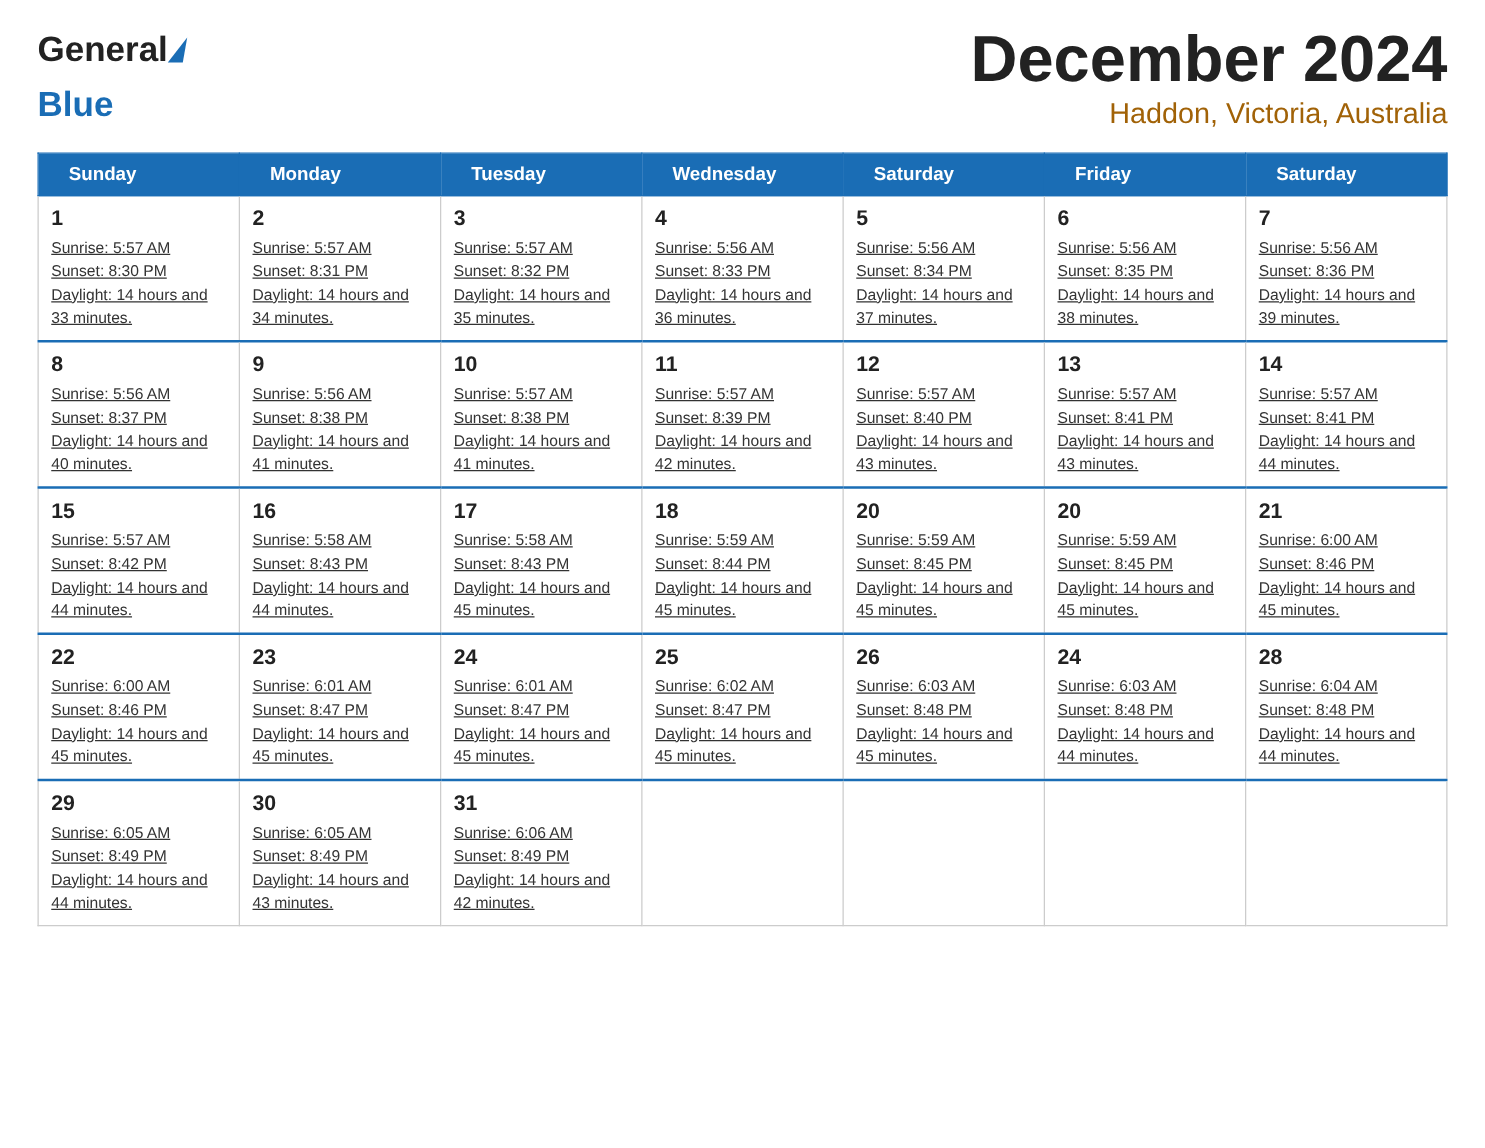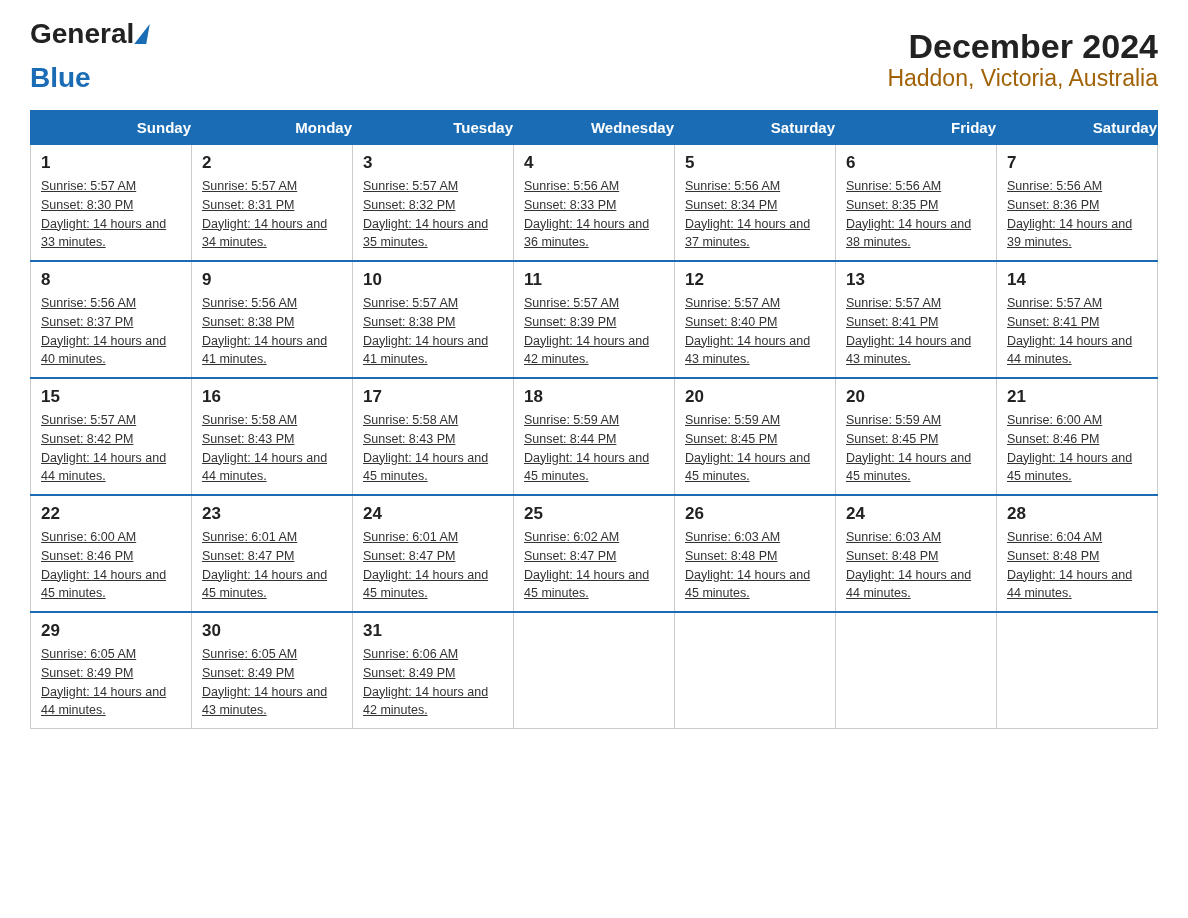--- a/index.html
+++ b/index.html
@@ -7,21 +7,21 @@
       font-family: Arial, sans-serif;
       background: #fff;
       color: #222;
       width: 1188px;
       min-height: 918px;
       padding: 20px 30px;
     }
     .header {
       display: flex;
       justify-content: space-between;
-      align-items: flex-end;
+      align-items: center;
       margin-bottom: 18px;
     }
     .logo {
       display: flex;
       flex-direction: column;
       align-items: flex-start;
       line-height: 1;
     }
     .logo-text {
       font-size: 28px;
@@ -41,42 +41,42 @@
     .logo-blue {
       color: #1a6db5;
       font-size: 28px;
       font-weight: bold;
       margin-top: 16px;
     }
     .title-section {
       text-align: right;
     }
     .title-section h1 {
-      font-size: 34px;
+      font-size: 52px;
       font-weight: bold;
       color: #222;
       line-height: 1.1;
     }
     .title-section h2 {
       font-size: 23px;
       font-weight: normal;
       color: #a16207;
     }
     .calendar {
       width: 100%;
       border-collapse: collapse;
       border: 1px solid #aaa;
     }
     .calendar th {
       background: #1a6db5;
       color: #fff;
       font-size: 15px;
       font-weight: bold;
-      padding: 8px 0;
-      text-align: right;
+      padding: 8px 24px;
+      text-align: left;
       border: 1px solid #1a6db5;
     }
     .calendar td {
       vertical-align: top;
       padding: 8px 10px;
       border: 1px solid #ccc;
       font-size: 13px;
       min-height: 110px;
       width: 14.28%;
     }

